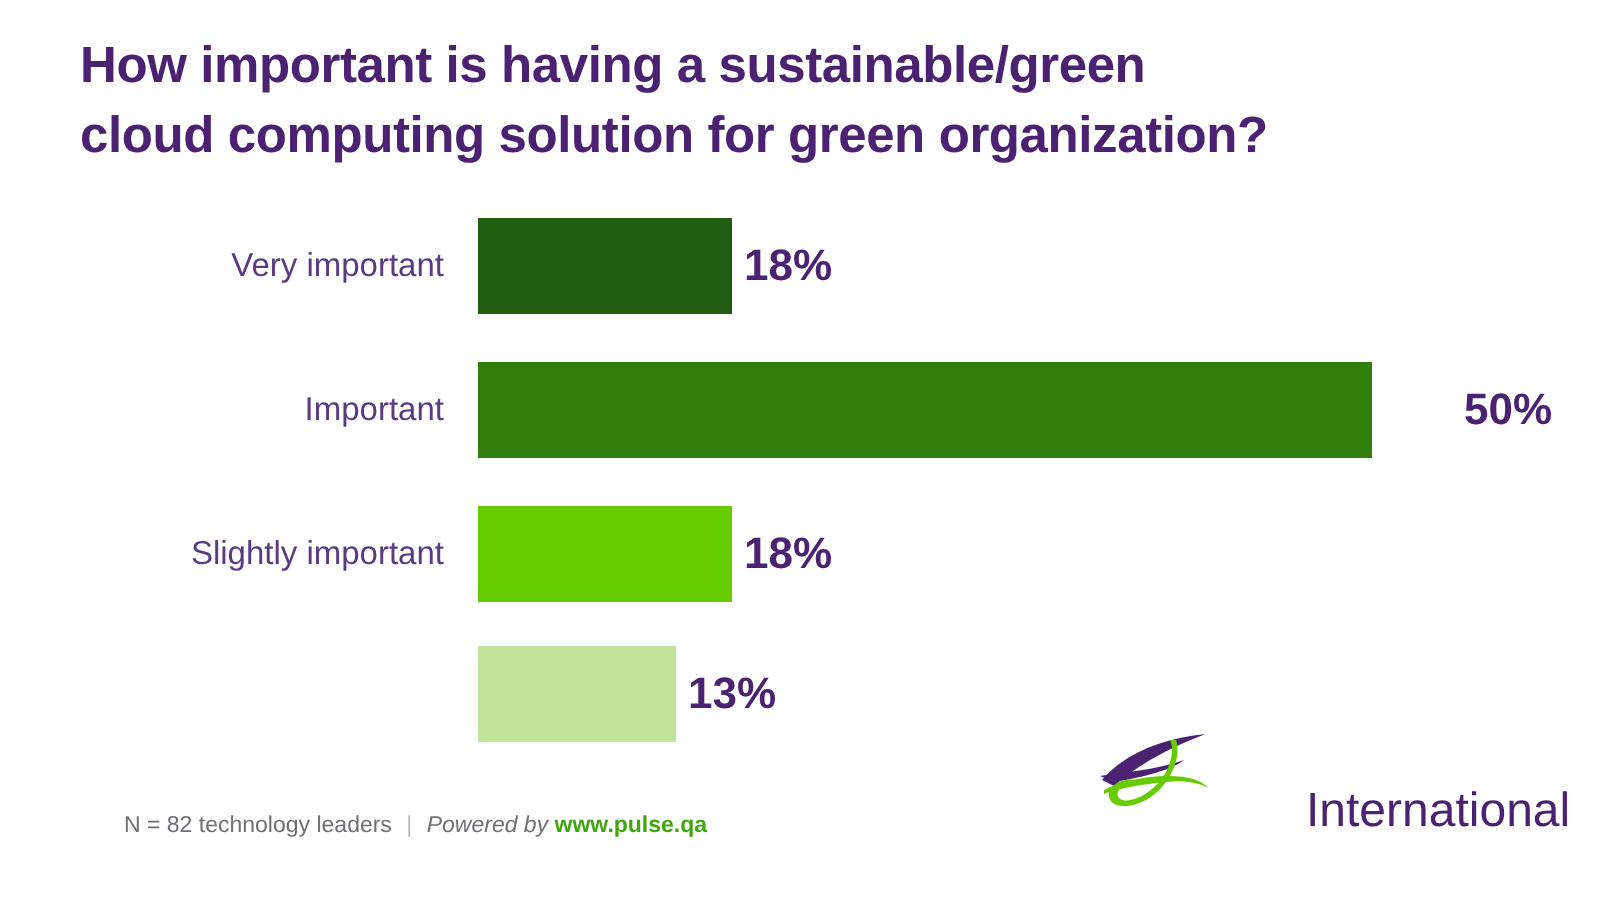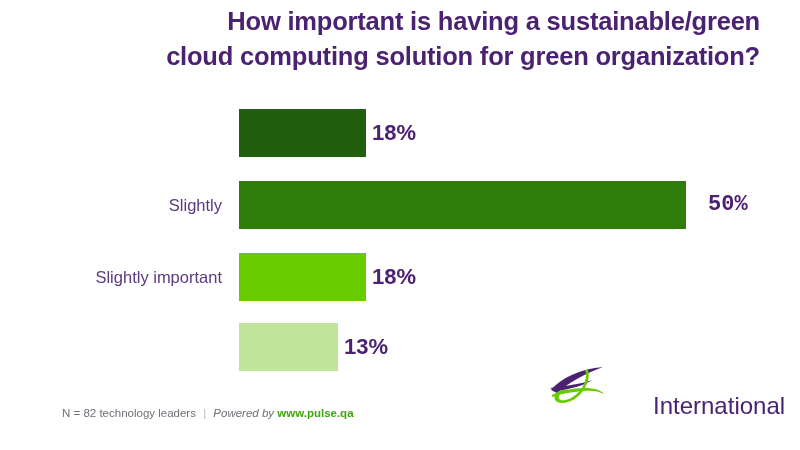--- a/index.html
+++ b/index.html
@@ -18,23 +18,23 @@
     position: relative;
     width: 800px;
     height: 450px;
     background: #ffffff;
   }
 
   
   .title {
     position: absolute;
     left: 40px;
-    top: 4px;
+    top: 16px;
     width: 720px;
-    text-align: right;
+    text-align: left;
     color: #4b2271;
     font-size: 25.5px;
     font-weight: bold;
     line-height: 1.38;
     letter-spacing: -0.2px;
   }
 
   
   .chart {
     position: absolute;
@@ -146,28 +146,29 @@
 <div class="slide">
 
   <div class="title">
     <div>How important is having a sustainable/green</div>
     <div>cloud computing solution for green organization?</div>
   </div>
 
   <div class="chart">
 
     <div class="row" style="top:0px;">
+      <div class="cat-label">Very important</div>
       <div class="bar" style="width:127px;background:#215e10;"></div>
       <div class="val-label" style="left:372px;">18%</div>
     </div>
 
     <div class="row" style="top:72px;">
-      <div class="cat-label">Slightly</div>
+      <div class="cat-label">Important</div>
       <div class="bar" style="width:447px;background:#2f7d0b;"></div>
-      <div class="val-label" style="left:708px;font-family:Liberation Mono, monospace;">50%</div>
+      <div class="val-label" style="left:732px;">50%</div>
     </div>
 
     <div class="row" style="top:144px;">
       <div class="cat-label">Slightly important</div>
       <div class="bar" style="width:127px;background:#66cc00;"></div>
       <div class="val-label" style="left:372px;">18%</div>
     </div>
 
     <div class="row" style="top:214px;">
       <div class="bar" style="width:99px;background:#c0e59a;"></div>

